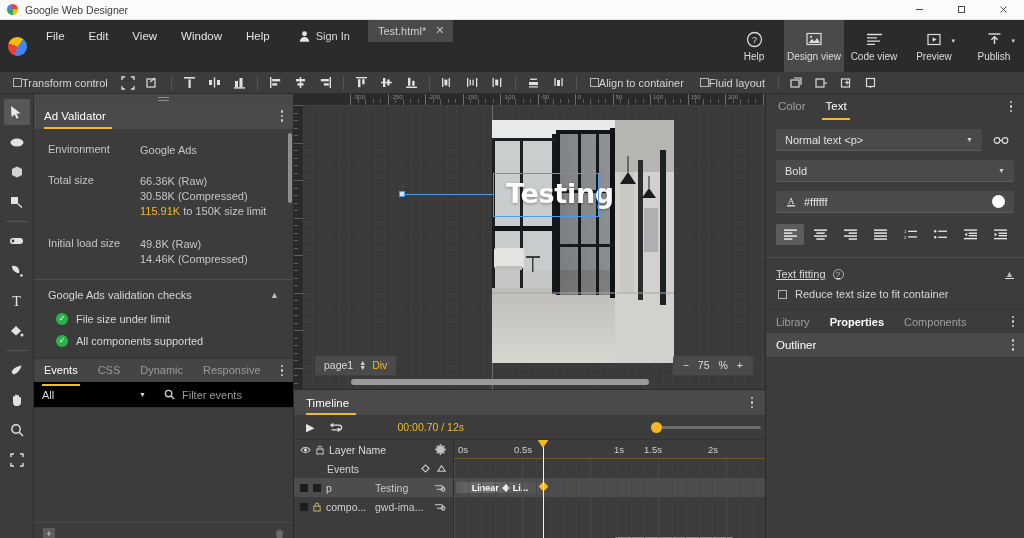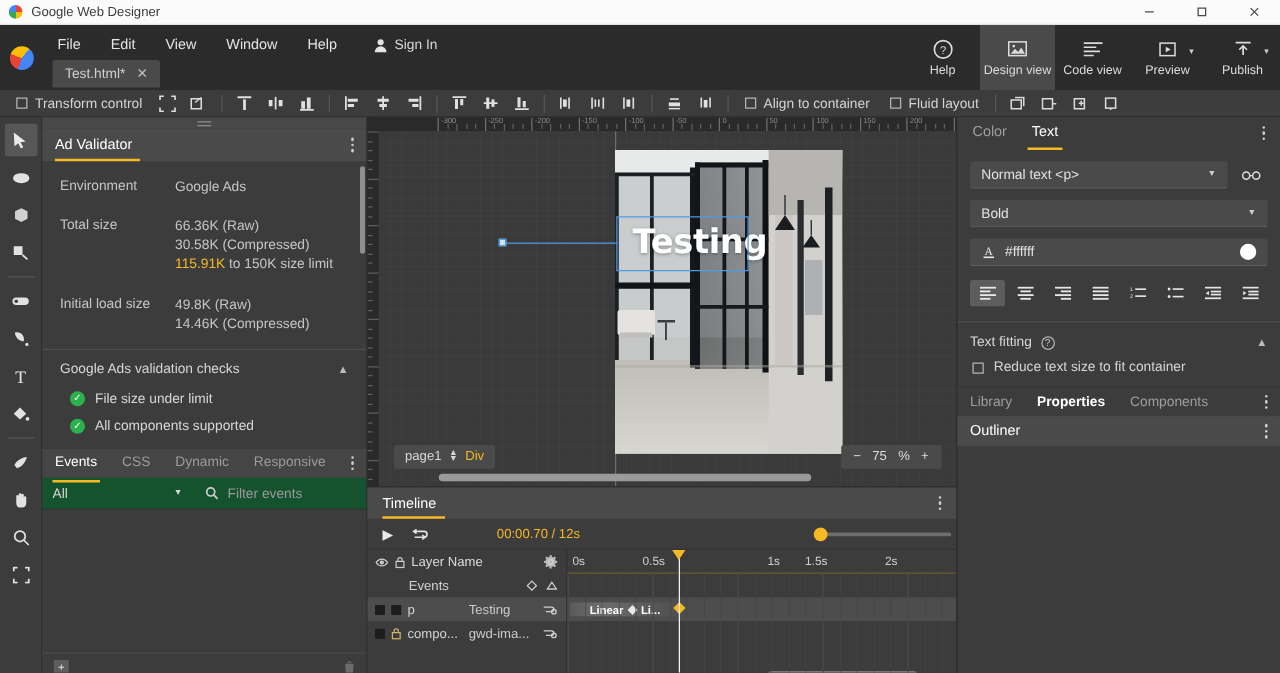--- a/index.html
+++ b/index.html
@@ -16,40 +16,40 @@
   #titlebar .wtitle { font-size:10.5px; color:#3b3b3b; }
   #titlebar .wbtns { margin-left:auto; display:flex; }
   #titlebar .wbtn { width:42px; height:20px; display:flex; align-items:center;
       justify-content:center; color:#4a4a4a; font-size:11px; }
 
   
   #menubar { height:52px; background:#2b2b2b; display:flex; align-items:flex-start; }
   #applogo { width:34px; height:52px; display:flex; align-items:center; justify-content:center; }
   #applogo .lg { width:19px; height:19px; border-radius:50%;
       background:conic-gradient(from 200deg,#ea4335 0 25%,#fbbc05 0 55%,#4285f4 0 100%); }
-  #menuwrap { display:flex; flex-direction:column; flex:1; }
+  #menuwrap { display:flex; flex-direction:row; flex:1; }
   #menus { display:flex; align-items:center; height:28px; padding-top:4px; }
   .menu-item { padding:3px 12px; color:#e4e4e4; font-size:11.5px; cursor:default; }
   #signin { display:flex; align-items:center; gap:5px; padding:3px 10px; margin-left:6px; }
   #signin svg { width:13px; height:13px; }
   #tabsrow { display:flex; height:22px; align-items:flex-end; padding-left:8px; }
   .doc-tab { background:#4a4a4a; color:#cfcfcf; font-size:11px; padding:4px 9px 5px 10px;
       display:flex; align-items:center; gap:9px; border-radius:2px 2px 0 0; }
   .doc-tab .x { font-size:11px; color:#bdbdbd; }
   #topright { display:flex; height:52px; }
   .tr-btn { width:60px; display:flex; flex-direction:column; align-items:center;
       justify-content:center; gap:3px; color:#dcdcdc; font-size:10px; position:relative; }
   .tr-btn.sel { background:#4a4a4a; }
   .tr-btn .ic { height:17px; display:flex; align-items:center; justify-content:center; }
   .tr-btn .car { font-size:7px; position:absolute; right:9px; top:17px; color:#cfcfcf; }
 
   
   #toolbar { height:22px; background:#3c3c3c; display:flex; align-items:center;
       border-bottom:1px solid #2d2d2d; padding-left:5px; font-size:11px; }
-  .tb-chk { display:flex; align-items:center; gap:6px; padding:0 8px; color:#d4d4d4; }
+  .tb-chk { display:flex; align-items:center; padding:0 8px; color:#d4d4d4; }
   .cbox { width:9px; height:9px; border:1px solid #b4b4b4; display:inline-block; }
   .tb-ic { width:25px; height:22px; display:flex; align-items:center; justify-content:center;
       color:#e0e0e0; position:relative; }
   .tb-sep { width:1px; height:14px; background:#555; margin:0 5px; }
 
   
   #main { display:flex; height:450px; }
 
   
   #tools { width:34px; background:#3c3c3c; display:flex; flex-direction:column;
@@ -86,21 +86,21 @@
   .gchk { width:12px; height:12px; border-radius:50%; background:#2bb24c;
       display:flex; align-items:center; justify-content:center; color:#fff;
       font-size:8px; line-height:1; }
   .tabbar { height:24px; background:#454545; display:flex; align-items:center;
       padding:0 10px; gap:20px; font-size:11px; position:relative;
       border-top:1px solid #373737; }
   .tabbar .tab { color:#9b9b9b; padding:4px 0 5px; position:relative; }
   .tabbar .tab.act { color:#fff; }
   .tabbar .tab.act:after { content:""; position:absolute; left:-2px; right:-2px; bottom:-5px;
       height:2px; background:#f5b924; }
-  #filterbar { height:26px; display:flex; align-items:center; background:#14532d;
+  #filterbar { height:26px; display:flex; align-items:center; background:#000000;
       border-bottom:1px solid #333;justify-content:center; }
   #evselect { width:120px; height:26px; display:flex; align-items:center;
       padding:0 8px; font-size:11px; color:#d6d6d6; }
   #evselect .car { margin-left:auto; font-size:7px; }
   #evsearch { flex:1; display:flex; align-items:center; gap:7px; padding-left:10px;
       color:#9a9a9a; font-size:11px; }
   #evlist { flex:1; background:#3c3c3c; }
   #evfoot { height:22px; background:#3c3c3c; display:flex; align-items:center;
       padding:0 9px; border-top:1px solid #4a4a4a; }
   .sqbtn { width:12px; height:12px; background:#5d5d5d; color:#e0e0e0; font-size:9px;
@@ -209,21 +209,21 @@
   .row2 { display:flex; gap:9px; margin-top:9px; }
   .row2 > * { flex:1; }
   .linkbtn { width:26px; height:22px; display:flex; align-items:center;
       justify-content:center; color:#ddd; }
   .alignrow { display:flex; gap:2px; margin-top:11px; }
   .abtn { flex:1; height:21px; display:flex; align-items:center; justify-content:center;
       border-radius:2px; }
   .abtn.sel { background:#5d5d5d; }
   .rp-sep { height:1px; background:#4d4d4d; margin:12px 0 0; }
   .rp-sect { display:flex; align-items:center; gap:7px; padding:10px 10px 8px;
-      font-size:11px; color:#d8d8d8; }
+      font-size:11px; color:#d8d8d8;text-decoration:underline; }
   .qmark { width:11px; height:11px; border-radius:50%; border:1px solid #b0b0b0;
       font-size:8px; display:flex; align-items:center; justify-content:center; color:#c4c4c4; }
   .rp-chk { display:flex; align-items:center; gap:8px; padding:0 10px 9px 12px;
       font-size:11px; color:#d6d6d6; }
   #outliner { height:24px; background:#4a4a4a; display:flex; align-items:center;
       padding:0 10px; font-size:11.5px; color:#fff; }
   #rp-bottom-tabs { height:24px; background:#3c3c3c; display:flex; align-items:center;
       padding:0 10px; gap:20px; font-size:11px; border-top:1px solid #333; }
   #rp-bottom-tabs .tab { color:#9e9e9e; }
   #rp-bottom-tabs .tab.act { color:#fff; font-weight:bold; }

